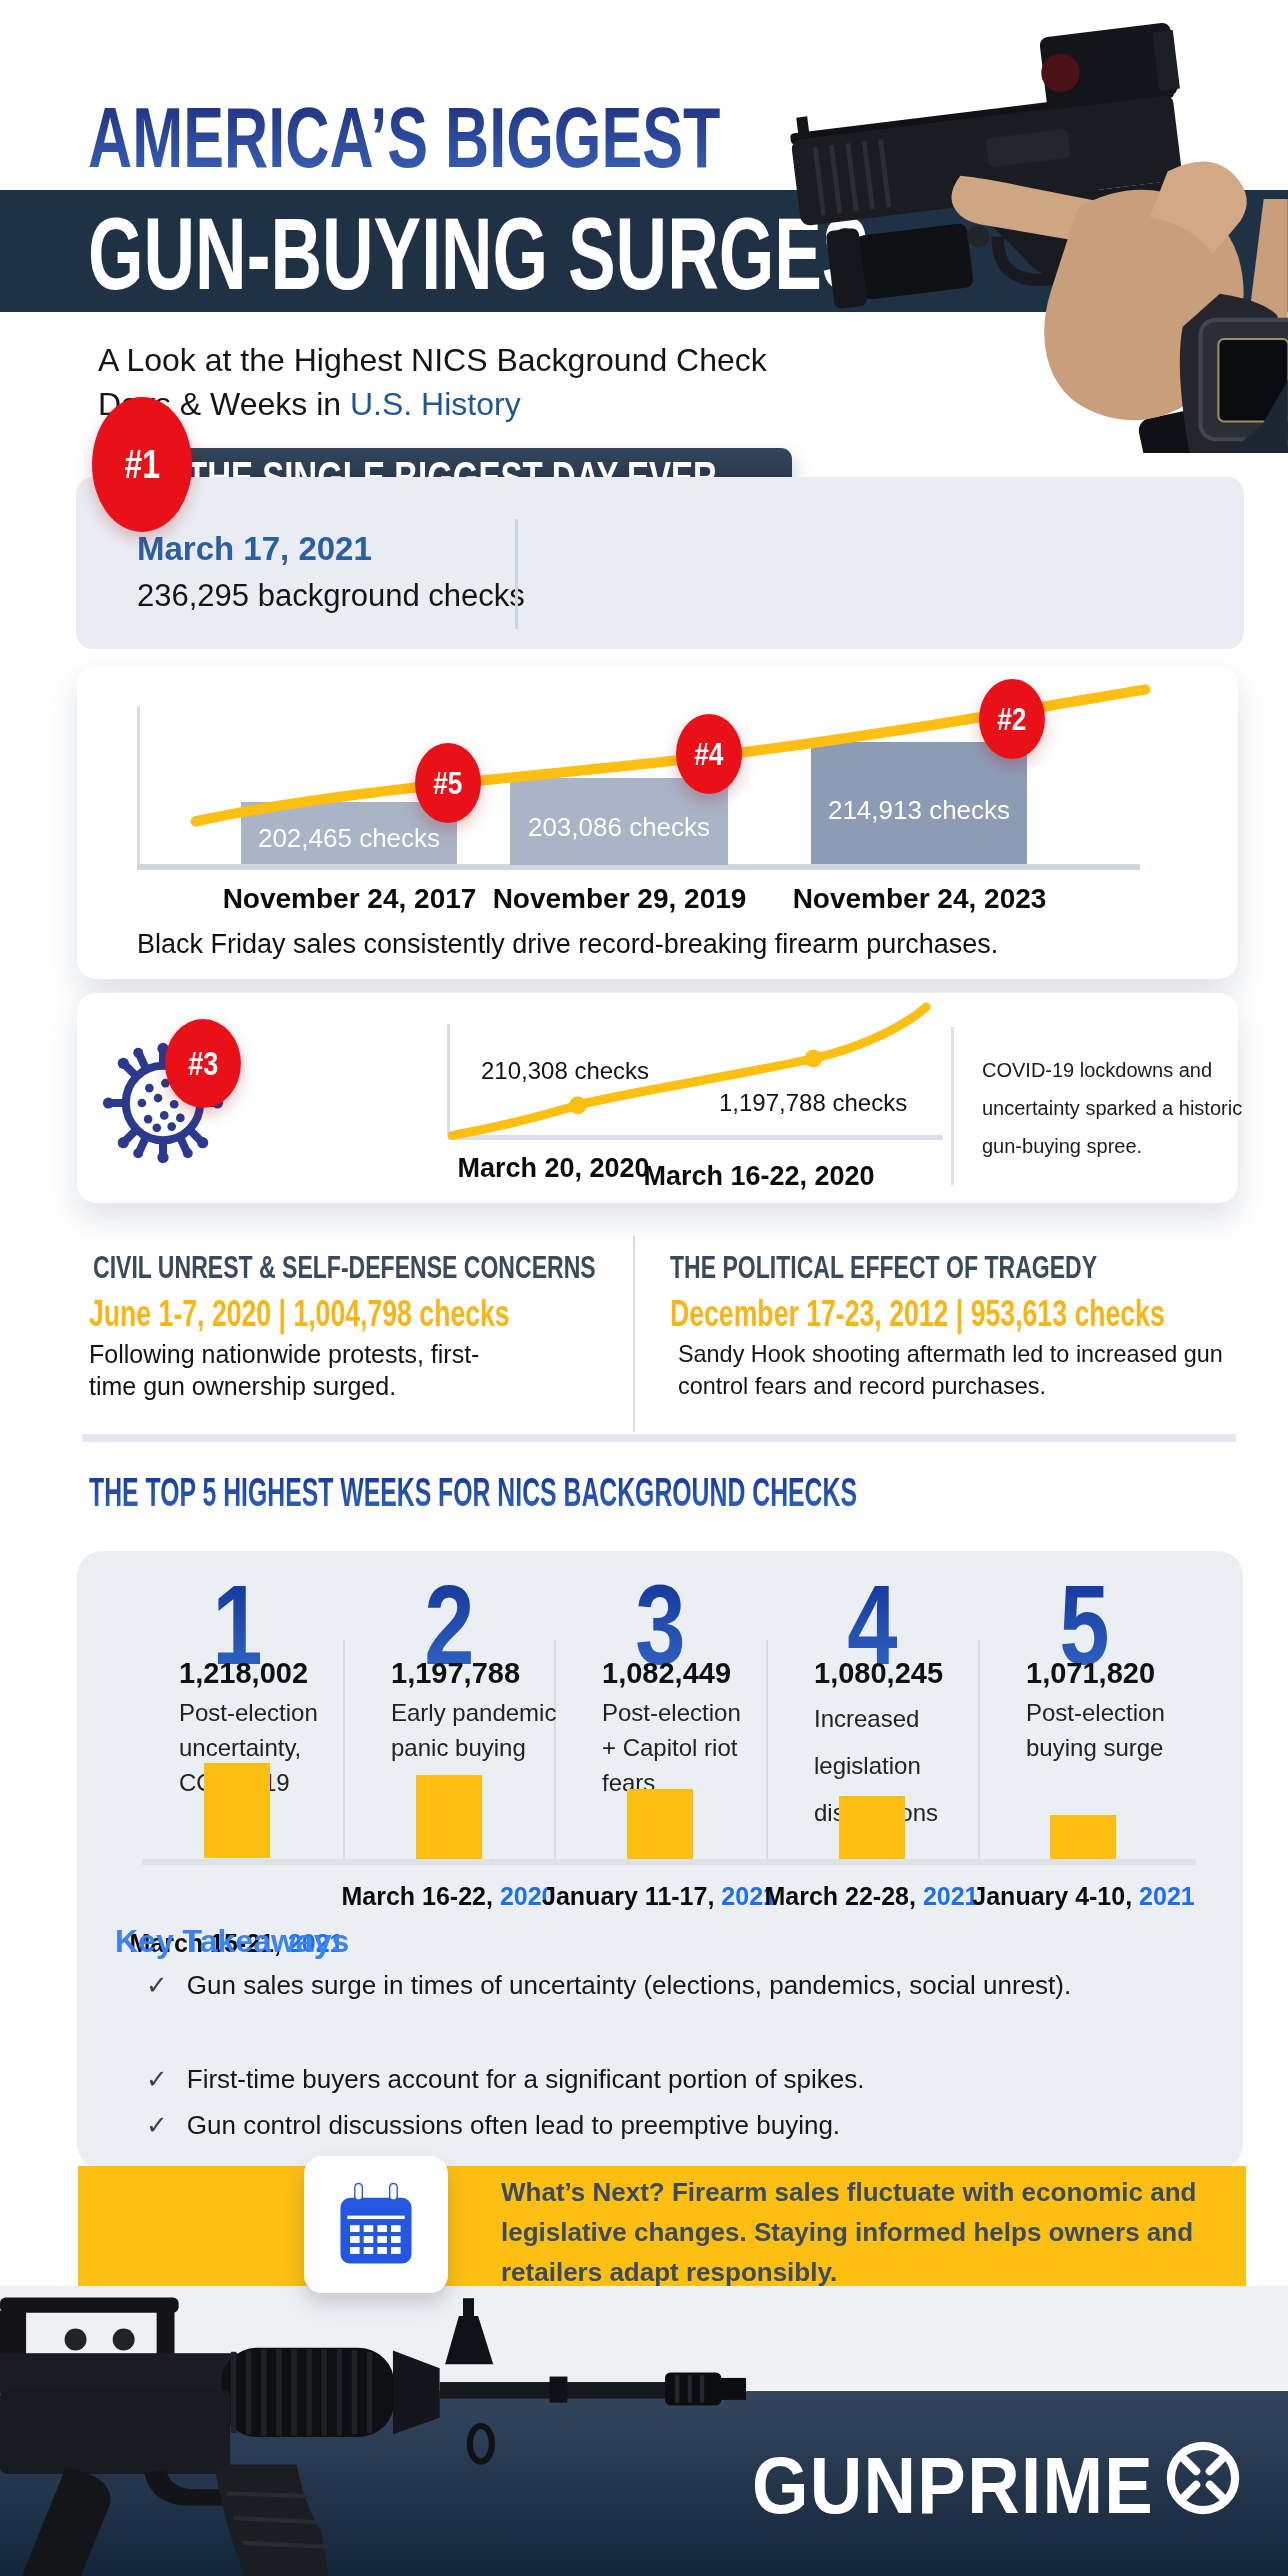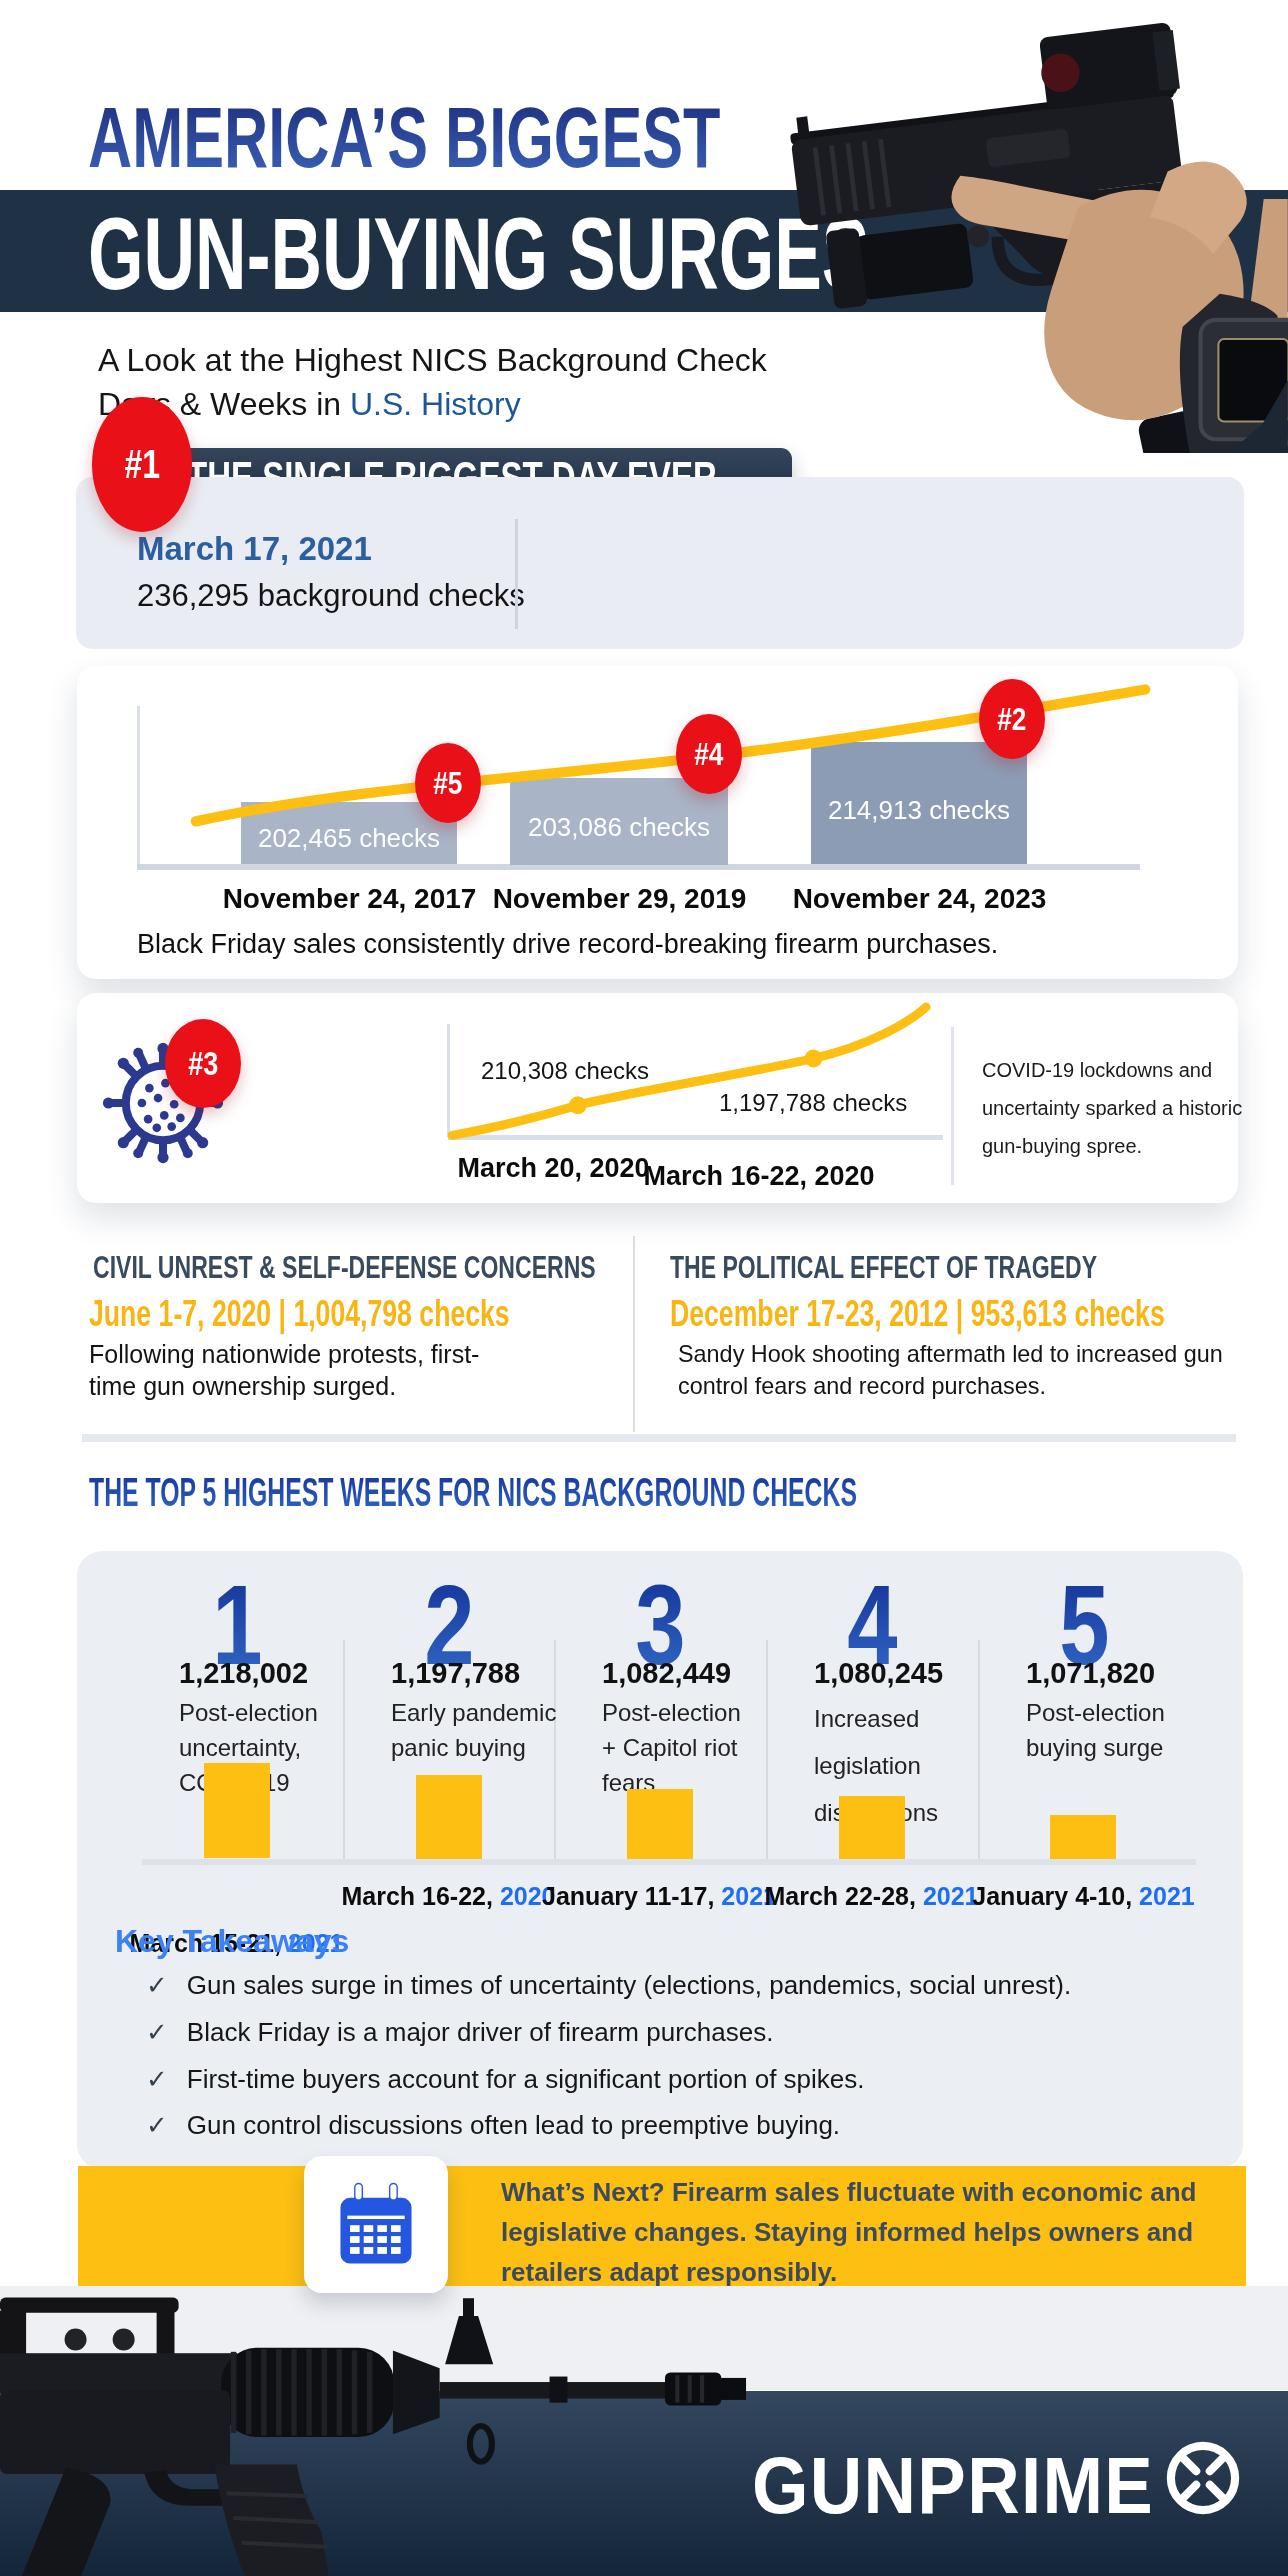--- a/index.html
+++ b/index.html
@@ -273,22 +273,20 @@
     <span>January 11-17,</span> <span style="color:#1d6ff2;">2021</span></div>
   <div class="abs datebold nowrap" style="left:748px;top:1882px;width:247px;font-size:25px;z-index:5;">
     <span>March 22-28,</span> <span style="color:#1d6ff2;">2021</span></div>
   <div class="abs datebold nowrap" style="left:960px;top:1882px;width:247px;font-size:25px;z-index:5;">
     <span>January 4-10,</span> <span style="color:#1d6ff2;">2021</span></div>
 
   <div class="abs" style="left:115px;top:1923px;font-size:32px;font-weight:bold;color:#3b82f6;z-index:5;">Key Takeaways</div>
 
   <div class="abs checkrow" style="left:146px;top:1970px;z-index:5;">
     <span style="color:#33404e;margin-right:19px;">✓</span><span>Gun sales surge in times of uncertainty (elections, pandemics, social unrest).</span></div>
-  <div class="abs checkrow" style="left:146px;top:2017px;z-index:5;">
-    <span style="color:#33404e;margin-right:19px;">✓</span><span>Black Friday is a major driver of firearm purchases.</span></div>
   <div class="abs checkrow" style="left:146px;top:2064px;z-index:5;">
     <span style="color:#33404e;margin-right:19px;">✓</span><span>First-time buyers account for a significant portion of spikes.</span></div>
   <div class="abs checkrow" style="left:146px;top:2110px;z-index:5;">
     <span style="color:#33404e;margin-right:19px;">✓</span><span>Gun control discussions often lead to preemptive buying.</span></div>
 
   <div class="abs" style="left:78px;top:2166px;width:1168px;height:120px;background:#fcbf12;z-index:10;"></div>
   <div class="abs" style="left:304px;top:2156px;width:144px;height:137px;background:#fff;border-radius:18px;
               box-shadow:0 11px 20.6px rgba(30,40,60,.18);z-index:11;display:flex;align-items:center;justify-content:center;">
     <svg width="82" height="89" viewBox="0 0 120 130">
       <rect x="8" y="26" width="104" height="96" rx="14" fill="#2456e0"></rect>

